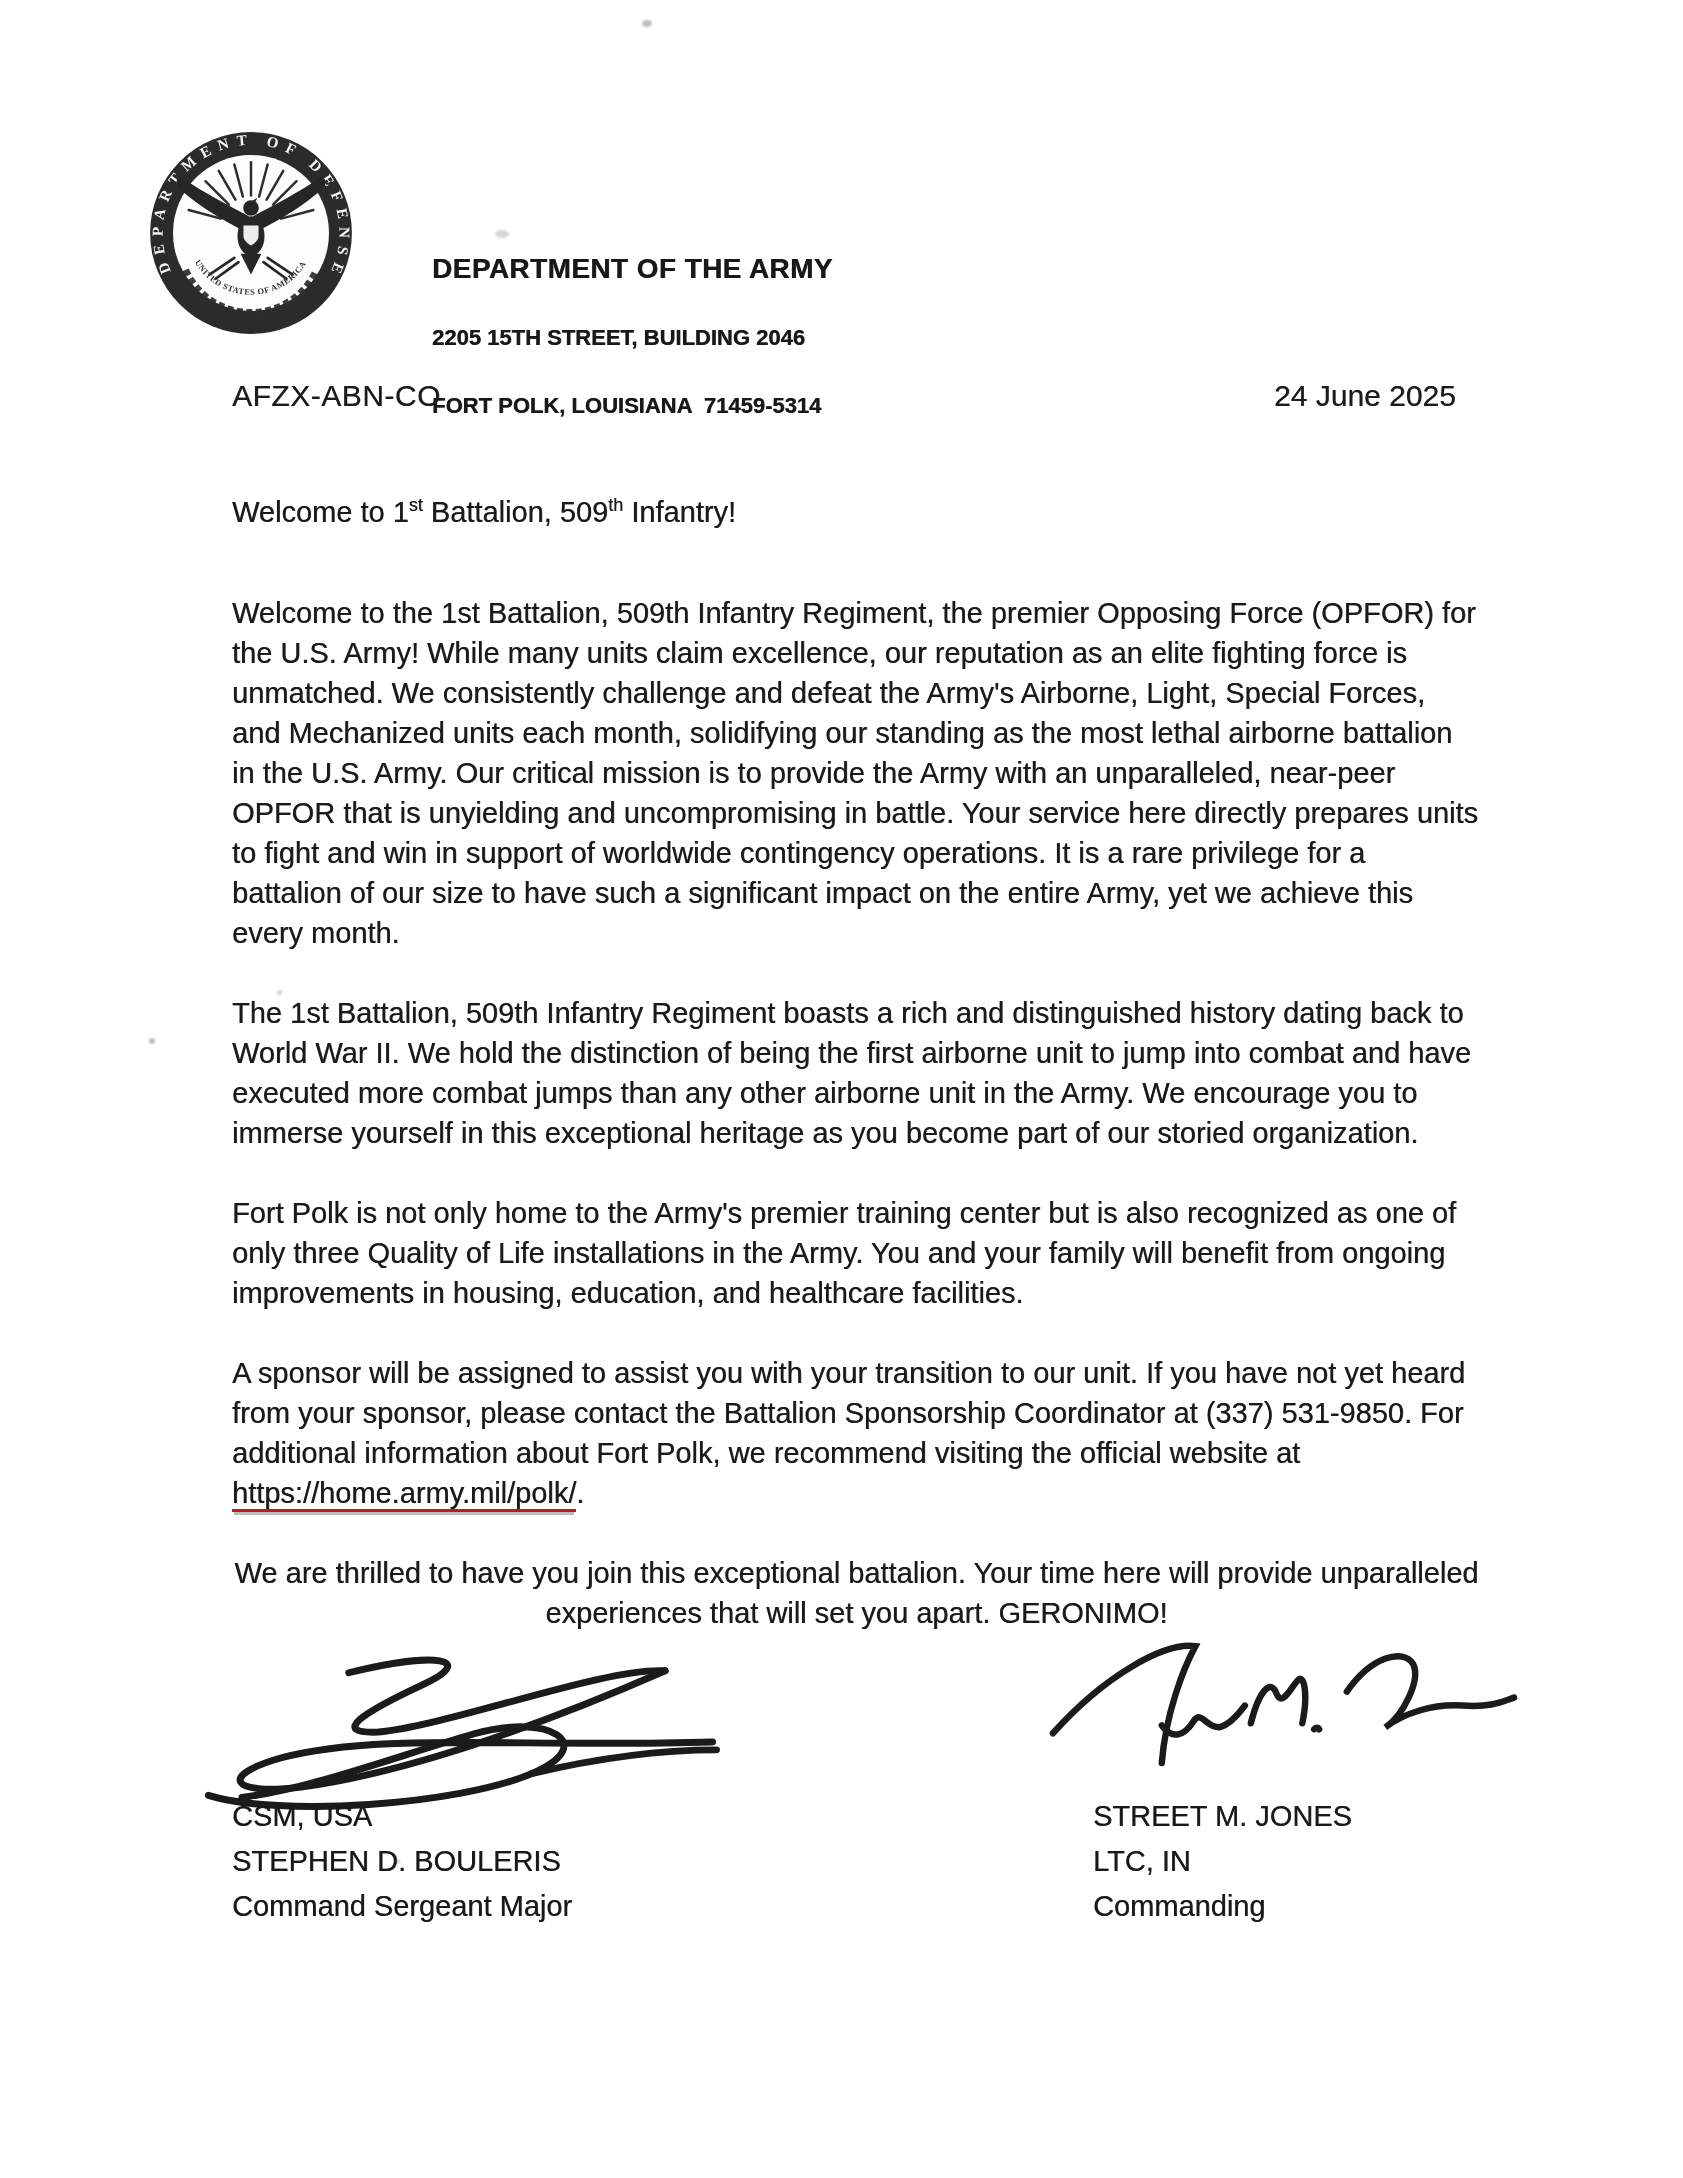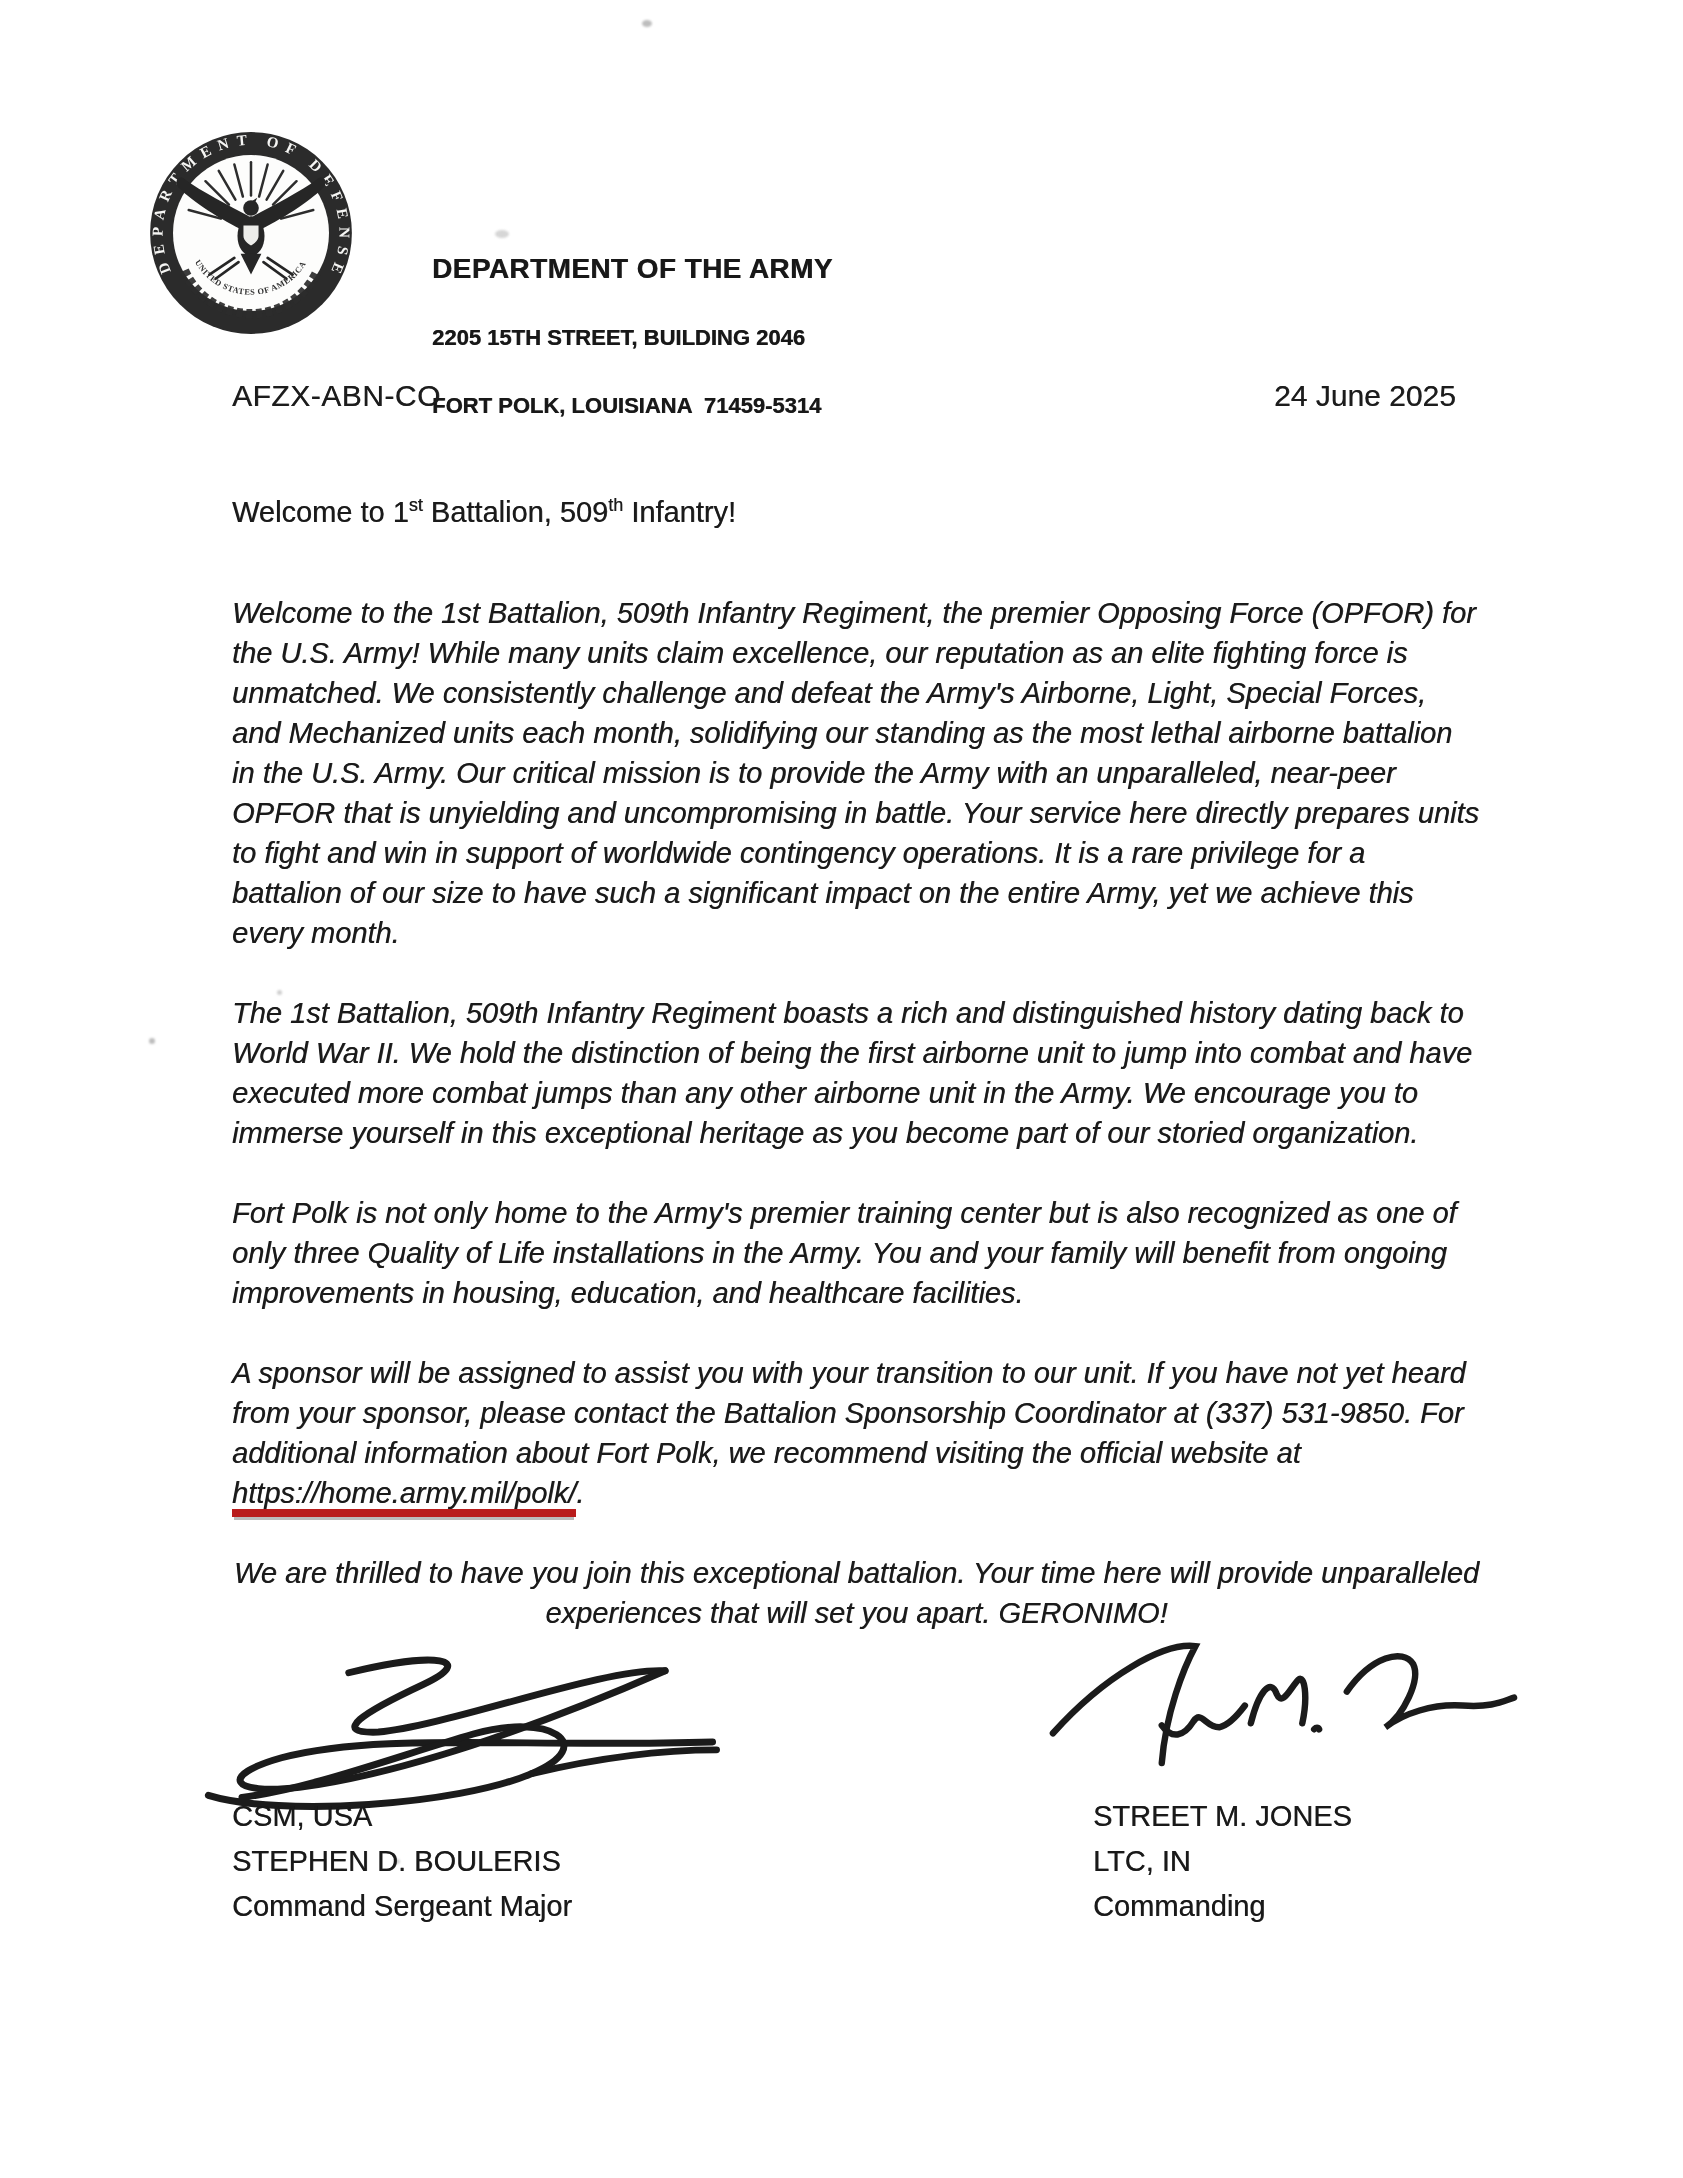--- a/index.html
+++ b/index.html
@@ -31,25 +31,25 @@
   .ref-code{ position:absolute; left:0; top:0; letter-spacing:0.5px; }
   .date{ position:absolute; left:1042px; top:0; }
 
   
   .body-col{
     position:absolute; left:232px; top:492px; width:1249px;
     font-size:29px; line-height:40px; color:#1a1a1a;
   }
   .salutation{ margin:0 0 61px 0; }
   .salutation sup, .body-col sup{ font-size:0.62em; vertical-align:super; line-height:0; }
-  .para{ margin:0 0 40px 0;font-style:italic; }
+  .para{ margin:0 0 40px 0; }
   .para:last-child{ margin-bottom:0;text-align:center; }
   .doc-link{
     color:#1a1a1a; text-decoration:none;
-    border-bottom:8px solid #b91c1c;
+    border-bottom:3px solid #b91c1c;
     box-shadow:0 5px 0 -2px rgba(60,60,60,.35);
   }
 
   
   .sig-svg-left{ position:absolute; left:190px; top:1651px; width:535px; height:174px; }
   .sig-svg-right{ position:absolute; left:1045px; top:1634px; width:475px; height:149px; }
   .sig-block{ position:absolute; top:1794px; font-size:29px; line-height:45px; color:#191919; }
   .sig-block-left{ left:232px; }
   .sig-block-right{ left:1093px; }
 

